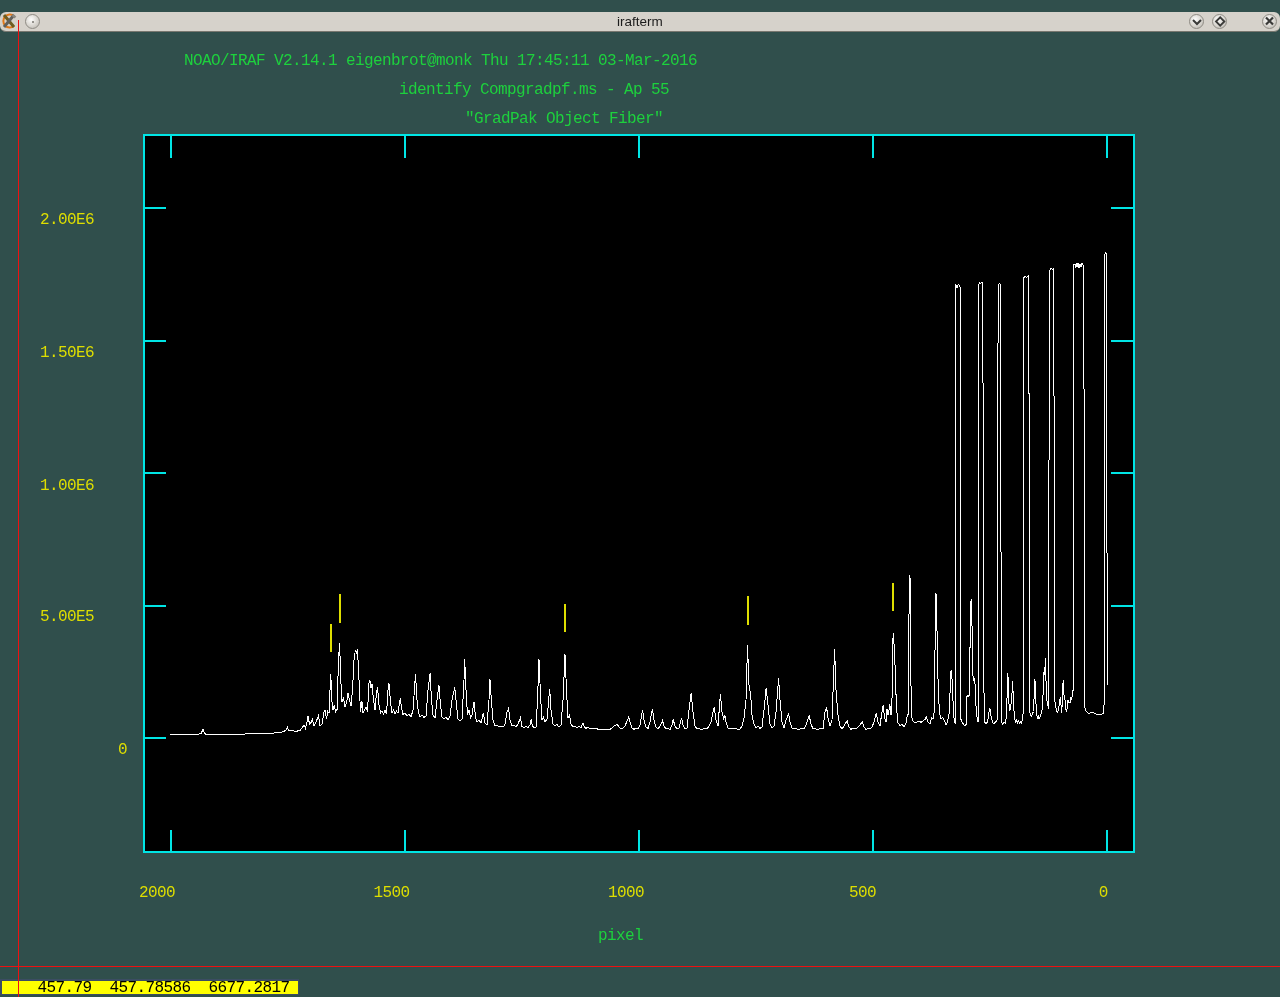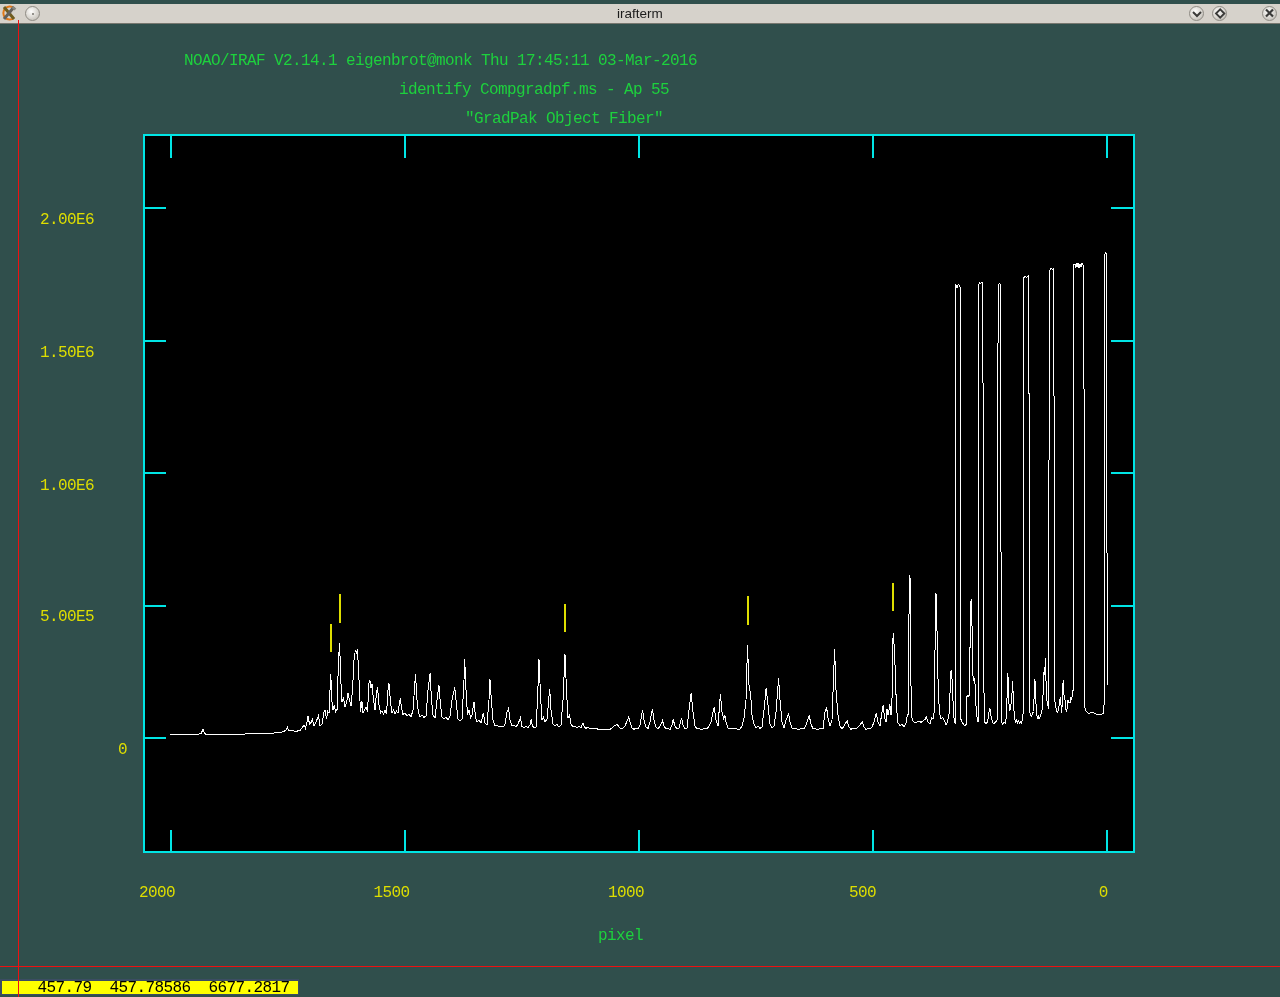--- a/index.html
+++ b/index.html
@@ -1,19 +1,20 @@
 <!DOCTYPE html>
 <html><head>
 <meta charset="utf-8">
 <style>
   html,body { margin:0; padding:0; width:1280px; height:997px; background:#304f4c; overflow:hidden; }
   #titlebar {
-    position:absolute; left:0; top:4px; width:1280px; height:19px;
+    position:absolute; left:0; top:12px; width:1280px; height:19px;
     background:#d6d2cb; border-bottom:1px solid #77776f;
     font-family:"Liberation Sans", sans-serif;
+    border-radius:6px;
   }
   #title {
     position:absolute; left:0; top:2px; width:1280px; text-align:center;
     font-size:13.5px; color:#1c1c1c;
   }
   .tbtn { position:absolute; top:2px; width:15px; height:15px; border-radius:50%;
     background: radial-gradient(circle at 40% 35%, #fdfdfc, #d8d5cf 55%, #b2afa8);
     border:1px solid #8f8c85; box-sizing:border-box; }
   svg { position:absolute; left:0; top:20px; }
   text { font-family:"Liberation Mono", monospace; font-size:16px; letter-spacing:-0.6px; }

